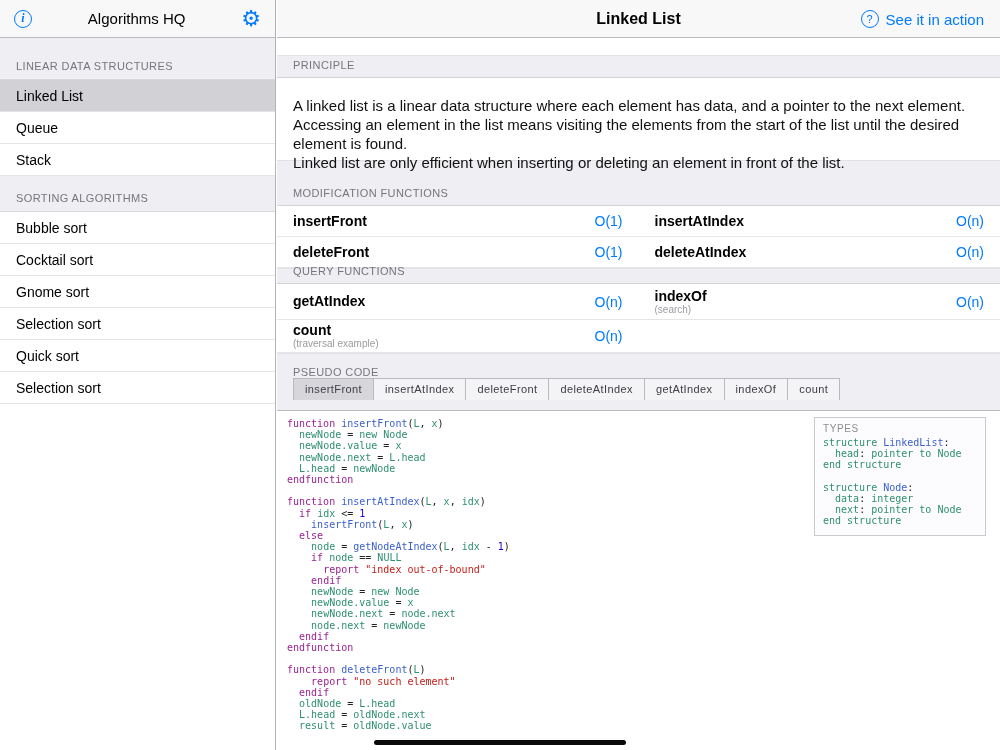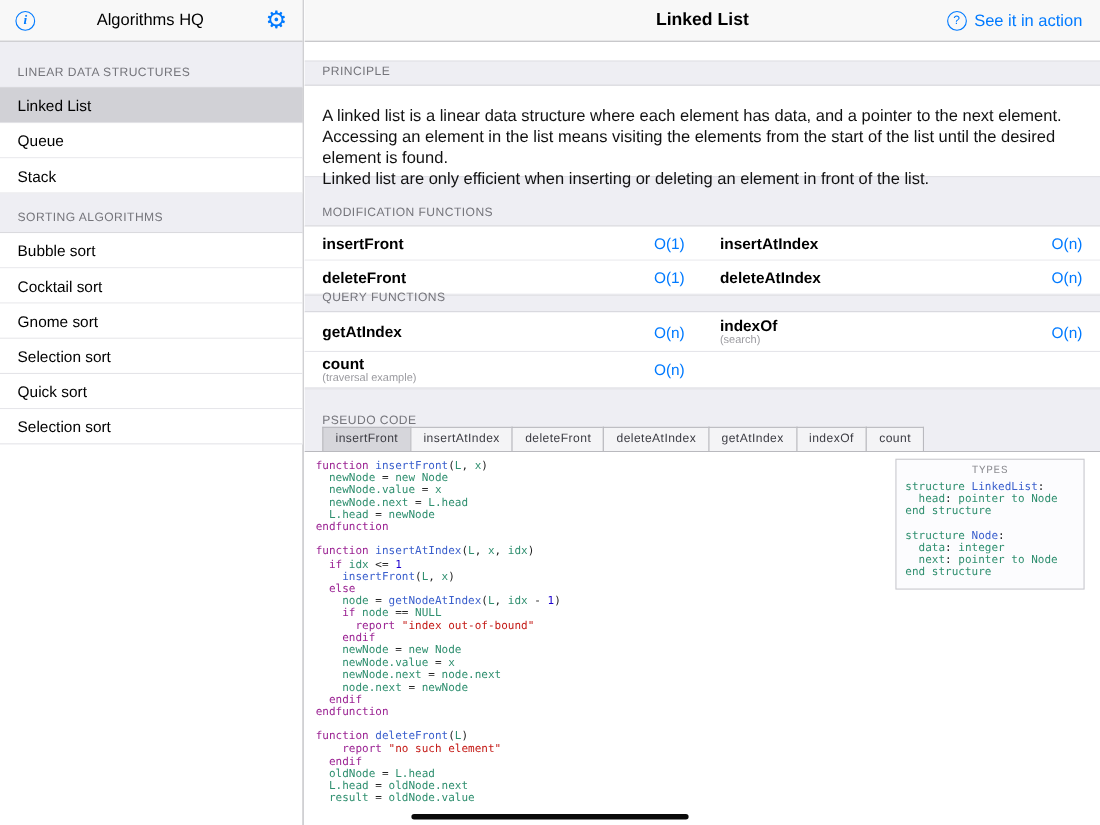--- a/index.html
+++ b/index.html
@@ -73,21 +73,21 @@
   .fn-row.h36 { height:36px; }
   .fn-row.h33 { height:33px; }
   .fn-cell {
     width:50%; display:flex; justify-content:space-between; align-items:center; padding:0 16px;
   }
   .fn-name { font-size:14px; font-weight:bold; color:#000; line-height:15px; }
   .fn-note { font-size:10px; color:#9b9ba0; font-weight:normal; line-height:11px; }
   .fn-big-o { font-size:14px; color:#007aff; }
 
   .strip.pseudo {
-    height:58px; padding:0; flex-direction:column; align-items:stretch; justify-content:flex-end;
+    height:58px; padding:0; flex-direction:column; align-items:stretch; justify-content:flex-start;
     display:flex; border-bottom:1px solid #b9b9be;
   }
   .pseudo-label { padding:12px 16px 0; }
   .tabs { display:flex; padding-left:16px; }
   .tab {
     font-size:11px; color:#3c3c43; background:#f4f4f6;
     border:1px solid #b9b9be; border-bottom:none;
     padding:4px 11px 5px; margin-left:-1px; cursor:default; white-space:nowrap;
   }
   .tab:first-child { margin-left:0; }
@@ -103,22 +103,22 @@
   .tok-v { color:#2f8f6f; }
   .tok-s { color:#c41a16; }
   .tok-n { color:#1c00cf; }
   .tok-p { color:#222; }
 
   .types-panel {
     position:absolute; top:6px; right:14px; width:172px;
     background:#fcfcfe; border:1px solid #c9c9ce; padding:5px 8px 8px;
   }
   .types-label {
-    text-align:center; color:#8e8e93; font-size:10px; letter-spacing:0.6px;
-    font-family:Liberation Mono, monospace; margin-bottom:3px;
+    text-align:left; color:#8e8e93; font-size:10px; letter-spacing:0.6px;
+    font-family:Liberation Sans, sans-serif; margin-bottom:3px;
   }
 
   .home-indicator {
     position:absolute; left:50%; transform:translateX(-50%); bottom:5px;
     width:252px; height:5px; background:#0a0a0a; border-radius:3px; z-index:50; cursor:default;
   }
 </style>
 </head>
 <body>
 

